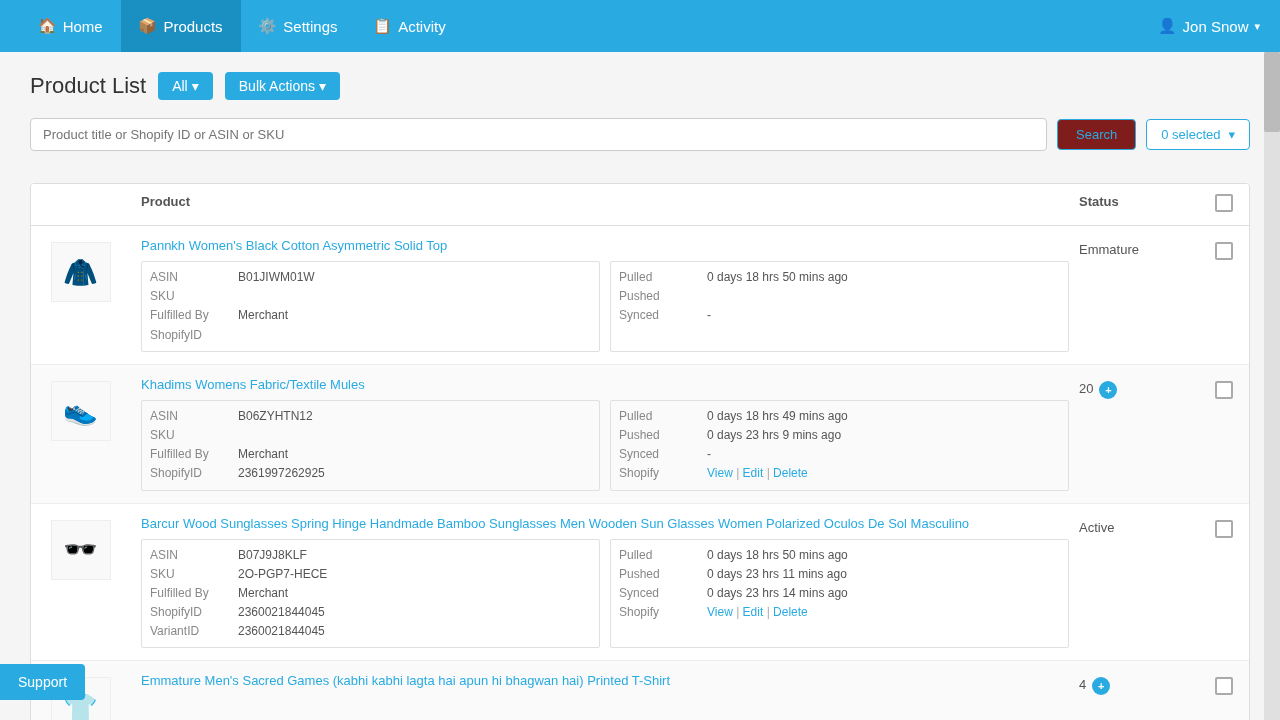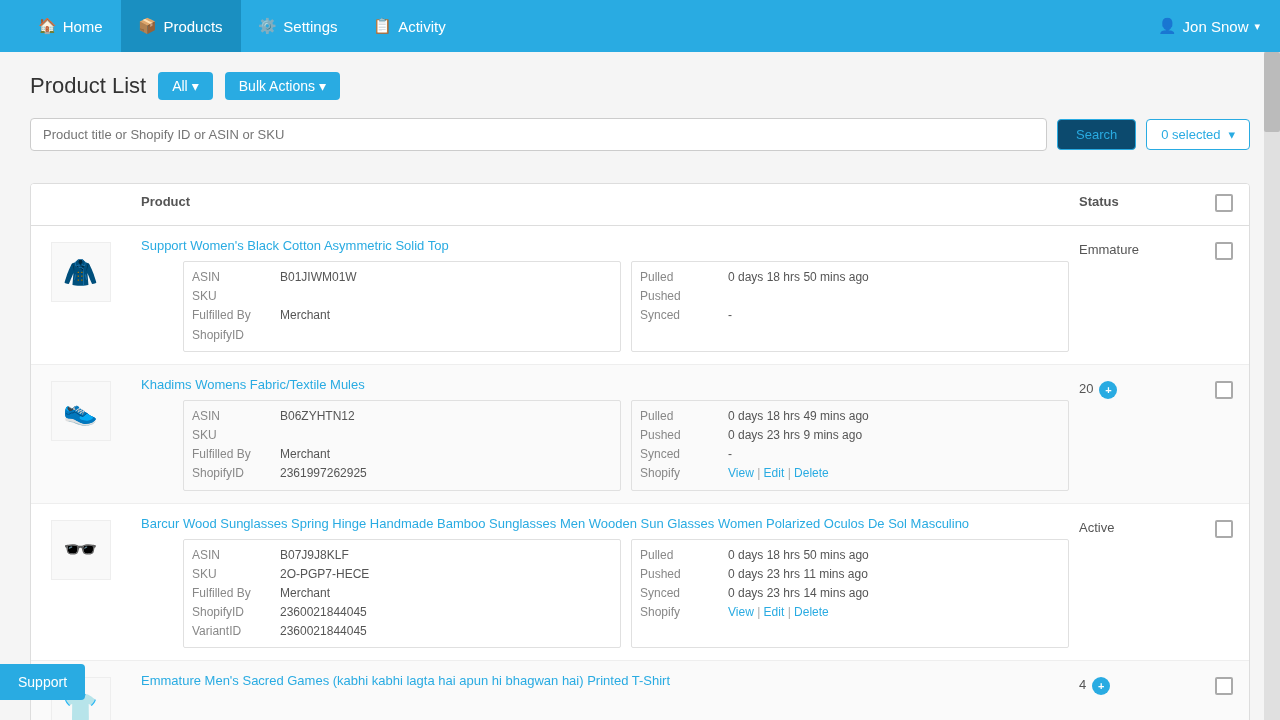--- a/index.html
+++ b/index.html
@@ -42,21 +42,21 @@
 
     
     .search-row {
       display: flex; align-items: center; gap: 10px; margin-bottom: 32px;
     }
     .search-input {
       flex: 1; padding: 8px 12px; border: 1px solid #ccc; border-radius: 4px;
       font-size: 13px; color: #777;
     }
     .search-btn {
-      padding: 7px 18px; background: #0c4a6e; color: #29abe2;
+      padding: 7px 18px; background: #7f1d1d; color: #29abe2;
       border: 1px solid #29abe2; border-radius: 4px; cursor: pointer; font-size: 13px;
     }
     .selected-btn {
       margin-left: auto; padding: 7px 14px; background: #fff;
       color: #29abe2; border: 1px solid #29abe2; border-radius: 4px;
       cursor: pointer; font-size: 13px; display: flex; align-items: center; gap: 8px;
     }
 
     
     .product-table {
@@ -85,21 +85,21 @@
       width: 60px; height: 60px; object-fit: contain;
       background: #f9f9f9; border: 1px solid #eee;
       display: flex; align-items: center; justify-content: center;
       font-size: 28px;
     }
 
     .col-detail { padding: 0 10px; }
     .product-name { color: #29abe2; font-size: 13px; margin-bottom: 8px; cursor: pointer; }
 
     .detail-grid {
-      display: grid; grid-template-columns: 1fr 1fr; gap: 4px 10px; margin-left: 42px;
+      display: grid; grid-template-columns: 1fr 1fr; gap: 4px 10px;
     }
     .detail-section {
       border: 1px solid #e0e0e0; padding: 6px 8px; border-radius: 2px;
     }
     .detail-row { display: flex; gap: 8px; font-size: 12px; color: #555; line-height: 1.6; }
     .detail-label { min-width: 80px; color: #888; }
     .detail-value { color: #555; }
     .link { color: #29abe2; cursor: pointer; text-decoration: none; }
     .separator { color: #aaa; }
 
@@ -200,21 +200,21 @@
       <div class="col-check">
         <input type="checkbox" class="checkbox" style="">
       </div>
     </div>
 
     <div class="product-row">
       <div class="col-img">
         <div class="product-img">🧥</div>
       </div>
       <div class="col-detail">
-        <div class="product-name">Support Women's Black Cotton Asymmetric Solid Top</div>
+        <div class="product-name">Pannkh Women's Black Cotton Asymmetric Solid Top</div>
         <div class="detail-grid">
           <div class="detail-section">
             <div class="detail-row">
               <span class="detail-label">ASIN</span>
               <span class="detail-value">B01JIWM01W</span>
             </div>
             <div class="detail-row">
               <span class="detail-label">SKU</span>
               <span class="detail-value"></span>
             </div>

